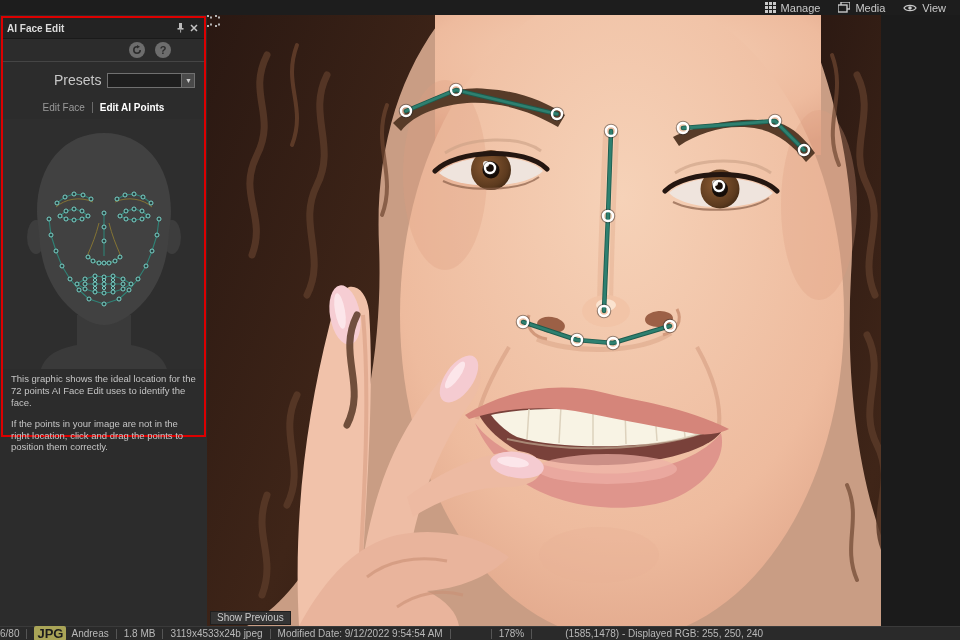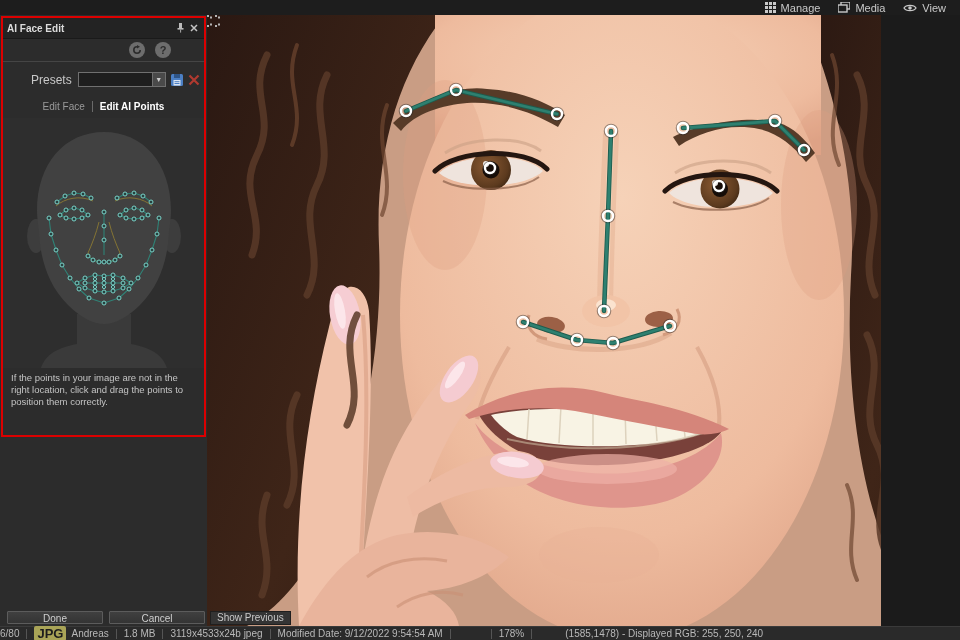--- a/index.html
+++ b/index.html
@@ -15,21 +15,21 @@
   
   .panel{position:absolute;left:0;top:15px;width:207px;height:611px;background:#2c2c2c;}
   .red-box{position:absolute;left:1px;top:1px;width:205px;height:421px;border:2px solid #dc0000;background:#2c2c2c;}
   .p-titlebar{height:21px;background:#232323;display:flex;align-items:center;padding:0 4px;border-bottom:1px solid #1a1a1a;}
   .p-title{color:#dcdcdc;font-size:10px;font-weight:bold;flex:1;}
   .tb-ic{width:13px;height:13px;display:flex;align-items:center;justify-content:center;color:#bbb;}
   .p-iconrow{height:23px;position:relative;border-bottom:1px solid #454545;margin:0 0 0 0;}
   .round-ic{position:absolute;top:3px;width:16px;height:16px;border-radius:50%;background:#6d6d6d;
             color:#2c2c2c;font-size:11px;font-weight:bold;display:flex;align-items:center;justify-content:center;}
   .presets-row{display:flex;align-items:center;margin:10px 0 0 28px;gap:4px;}
-  .presets-label{color:#c8c8c8;font-size:12px;margin-right:2px;}
+  .presets-label{color:#c8c8c8;font-size:14px;margin-right:2px;margin-left:23px;}
   .preset-box{display:flex;}
   .preset-input{width:74px;height:15px;background:#1e1e1e;border:1px solid #707070;border-right:none;color:#ddd;font-size:10px;padding:0 2px;}
   .preset-arrow{width:14px;height:15px;background:#4a4a4a;border:1px solid #707070;display:flex;align-items:center;justify-content:center;color:#ccc;font-size:7px;}
   .tabs-row{display:flex;align-items:center;justify-content:center;gap:7px;margin-top:14px;}
   .tab{font-size:10px;color:#9a9a9a;cursor:default;}
   .tab.active{color:#fff;font-weight:bold;}
   .tab-sep{width:1px;height:11px;background:#6a6a6a;}
   .diagram-wrap{margin-top:6px;}
   .instructions{padding:0 8px;color:#c4c4c4;font-size:9.5px;line-height:1.25;}
   .instructions p{margin:0 0 9px 0;}
@@ -248,28 +248,25 @@
               <circle cx="101" cy="161" r="1.6"></circle>
               <circle cx="110" cy="161" r="1.6"></circle>
             <circle cx="92" cy="169" r="1.6"></circle>
               <circle cx="101" cy="169" r="1.6"></circle>
               <circle cx="110" cy="169" r="1.6"></circle>
           </g>
         </svg>
       </div>
 
       <div class="instructions">
+        <p>This graphic shows the ideal location for the 72 points AI Face Edit uses to identify the face.</p>
         <p>If the points in your image are not in the right location, click and drag the points to position them correctly.</p>
       </div>
     </div>
 
-    <div class="btn-row">
-      <button class="p-btn">Done</button>
-      <button class="p-btn">Cancel</button>
-    </div>
   </div>
 
   <div class="viewer">
 
     <svg width="753" height="611" viewBox="0 0 753 611">
       <defs>
         <radialGradient id="skinG" cx="50%" cy="32%" r="75%">
           <stop offset="0%" stop-color="#f6d2b8"></stop>
             <stop offset="70%" stop-color="#eebb9e"></stop>
             <stop offset="100%" stop-color="#dfa488"></stop>

